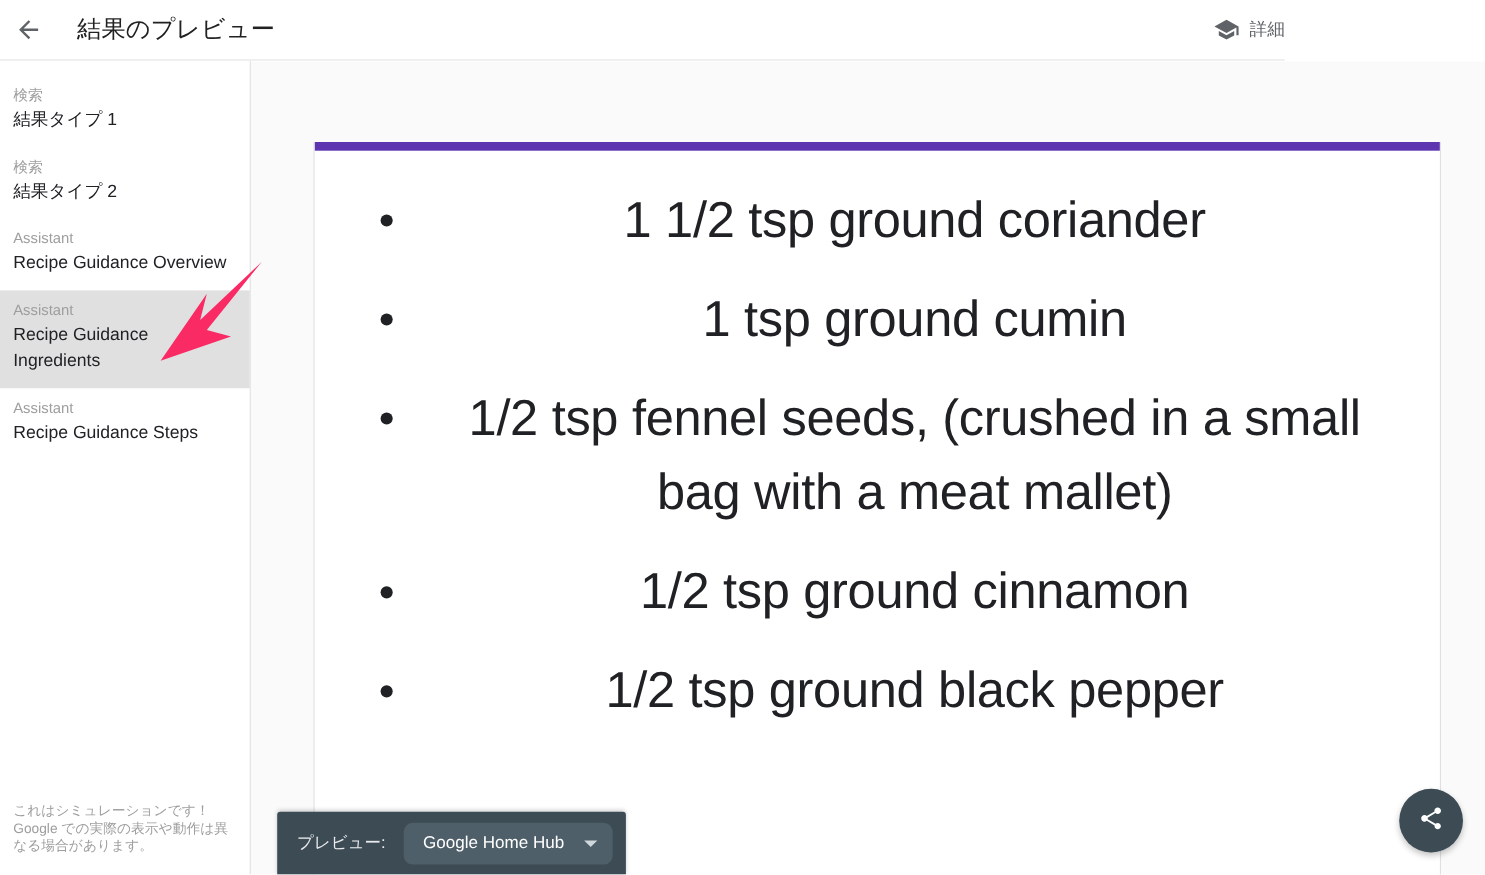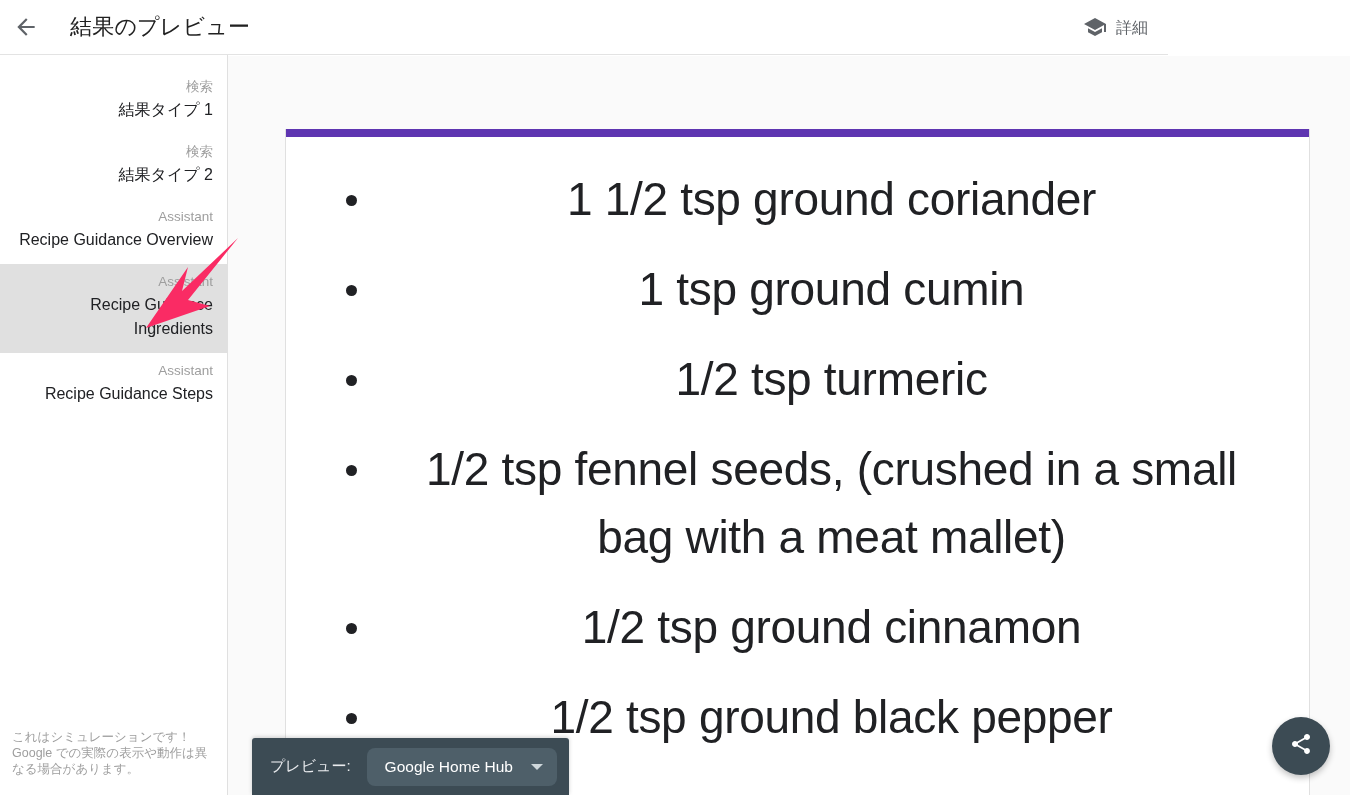--- a/index.html
+++ b/index.html
@@ -49,23 +49,22 @@
     font-size: 22px;
     color: #212121;
     font-weight: 400;
     margin-left: 20px;
     letter-spacing: .2px;
     white-space: nowrap;
   }
   .header-right {
     margin-left: auto;
     display: flex;
-    align-items: flex-end;
+    align-items: center;
     gap: 9px;
-    margin-right: 20px;
     cursor: pointer;
   }
   .header-right .cap-icon { display: flex; align-items: center; }
   .details-label {
     font-size: 16px;
     color: #5f6368;
     white-space: nowrap;
   }
 
   
@@ -77,21 +76,20 @@
     background: #ffffff;
     border-right: 1px solid #e0e0e0;
     box-sizing: border-box;
     z-index: 10;
   }
   .side-list { padding-top: 14px; }
   .side-item {
     padding: 9px 14px 12px 12px;
     cursor: pointer;
     background: transparent;
-    text-align: right;
   }
   .side-item.selected { background: #e0e0e0; }
   .side-kicker {
     font-size: 13.5px;
     color: #9e9e9e;
     line-height: 18px;
     margin-bottom: 2px;
   }
   .side-title {
     font-size: 16px;
@@ -286,21 +284,20 @@
     </div>
     <div class="sidebar-note">これはシミュレーションです！Google での実際の表示や動作は異なる場合があります。</div>
   </div>
 
   <div class="content">
     <div class="preview-card">
       <div class="card-accent"></div>
       <ul class="ingredient-list">
         <li class="ingredient-item">1 1/2 tsp ground coriander</li>
         <li class="ingredient-item">1 tsp ground cumin</li>
-        <li class="ingredient-item">1/2 tsp turmeric</li>
         <li class="ingredient-item">1/2 tsp fennel seeds, (crushed in a small bag with a meat mallet)</li>
         <li class="ingredient-item">1/2 tsp ground cinnamon</li>
         <li class="ingredient-item">1/2 tsp ground black pepper</li>
       </ul>
     </div>
   </div>
 
   <div class="annotation-arrow">
     <svg width="108" height="108" viewBox="0 0 108 108" aria-hidden="true">
       <path d="M100 6 L44 59 L50 35 L8 96 L72 74 L50 68 Z" fill="#fa2b64"></path>

